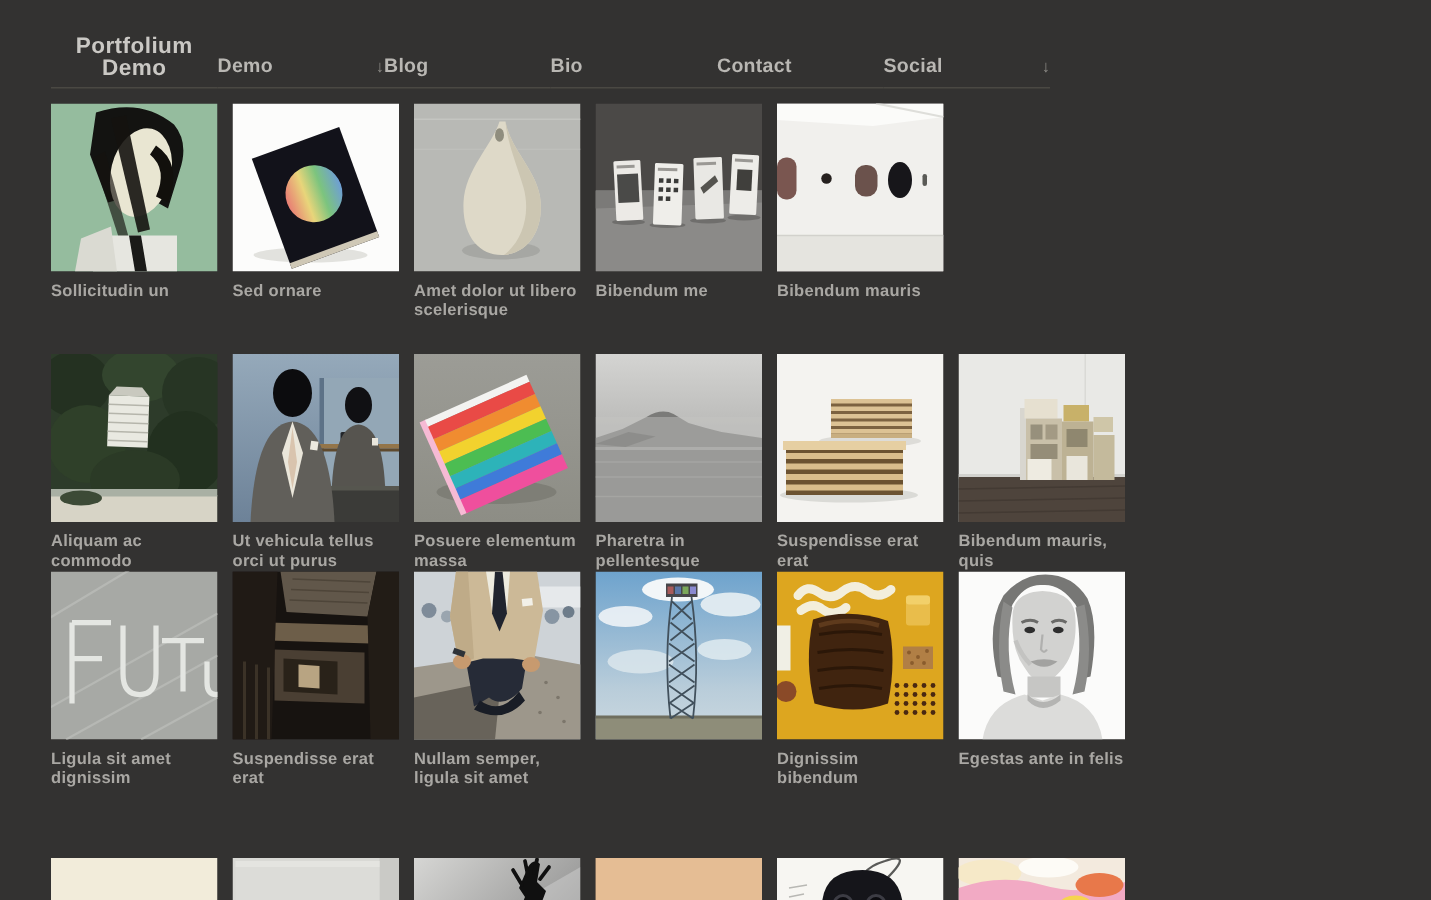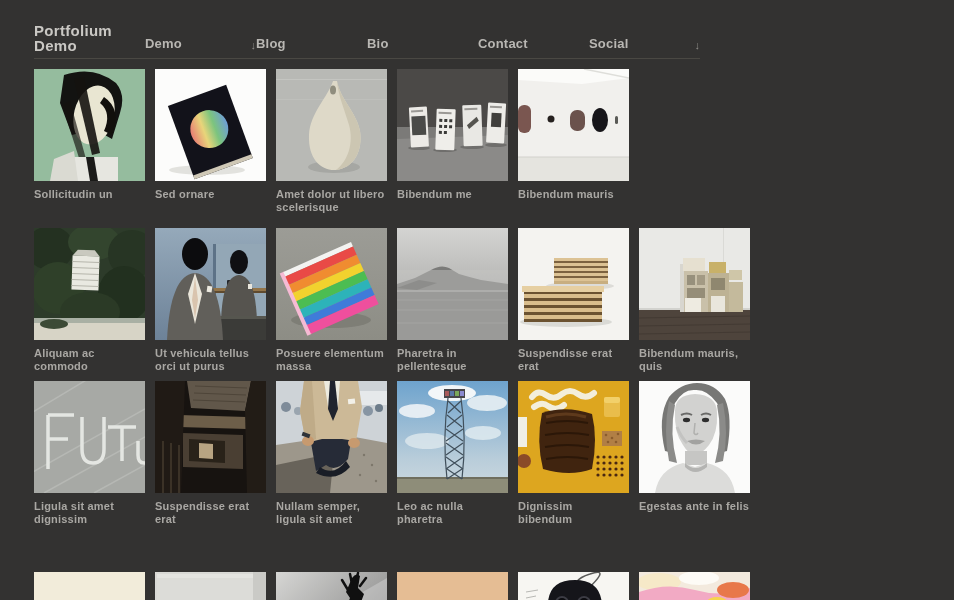--- a/index.html
+++ b/index.html
@@ -1,28 +1,28 @@
 <!DOCTYPE html>
 <html><head>
 <meta charset="utf-8">
 <style>
   html,body{margin:0;padding:0;width:954px;height:600px;background:#333231;overflow:hidden;}
   *{box-sizing:border-box;}
   .page{position:relative;margin-left:34px;width:716px;font-family:"Liberation Sans",sans-serif;}
   
-  .hdr{display:flex;gap:0;}
+  .hdr{display:flex;gap:0;text-align:center;}
   .hcell{width:111px;height:59px;border-bottom:1px solid #4a4843;position:relative;}
   .brand{font-size:15px;font-weight:bold;color:#cac8c4;line-height:15px;padding-top:23px;letter-spacing:.3px;cursor:pointer;}
   .navcell{display:flex;align-items:flex-end;justify-content:space-between;padding-bottom:7px;cursor:pointer;}
   .nlabel{font-size:13px;font-weight:bold;color:#b9b7b3;letter-spacing:.2px;}
   .narrow{font-size:11px;color:#8f8d89;line-height:11px;}
   
   .row{display:flex;gap:10px;}
   .r1{margin-top:10px;height:159px;}
-  .r2{height:153px;}
+  .r2{height:153px;align-items:flex-end;}
   .r3{height:191px;}
   .r4{height:55px;}
   .tile{width:111px;margin:0;cursor:pointer;}
   .thumb{width:111px;height:112px;display:block;}
   .cap{margin-top:7px;font-size:11px;font-weight:bold;color:#a9a7a3;line-height:13px;letter-spacing:.2px;}
 </style>
 </head>
 <body>
 
 <div class="page">
@@ -421,21 +421,20 @@
         <rect x="48" y="10" width="4" height="5" fill="#a85a5a"></rect>
           <rect x="53" y="10" width="4" height="5" fill="#5a78a8"></rect>
           <rect x="58" y="10" width="4" height="5" fill="#7aa85a"></rect>
           <rect x="63" y="10" width="4" height="5" fill="#8a8ad0"></rect>
         <g stroke="#41505c" stroke-width="1.2" fill="none">
           <path d="M51 17 C47 45 47 72 50 98"></path>
           <path d="M64 17 C68 45 68 72 65 98"></path>
           <path d="M51 20 L64 32 M64 20 L51 32 M50 34 L65 46 M65 34 L50 46 M49 48 L66 60 M66 48 L49 60 M49 62 L66 74 M66 62 L49 74 M49 76 L66 88 M66 76 L49 88 M50 88 L65 98 M65 88 L50 98"></path>
         </g>
       </svg>
-      <figcaption class="cap">Leo ac nulla pharetra</figcaption>
     </figure>
 
     <figure class="tile">
       <svg class="thumb" viewBox="0 0 111 112" preserveAspectRatio="none">
         <rect width="111" height="112" fill="#dda61f"></rect>
         <rect x="0" y="36" width="9" height="30" fill="#f0efe5"></rect>
         <circle cx="6" cy="80" r="7" fill="#8a4a28"></circle>
         <g stroke="#f3eedb" stroke-width="6" fill="none" stroke-linecap="round">
           <path d="M14 16 Q20 8 28 14 Q36 20 44 13 Q52 7 60 13 Q68 19 76 12"></path>
           <path d="M16 26 Q24 20 30 25 Q38 31 46 24"></path>

